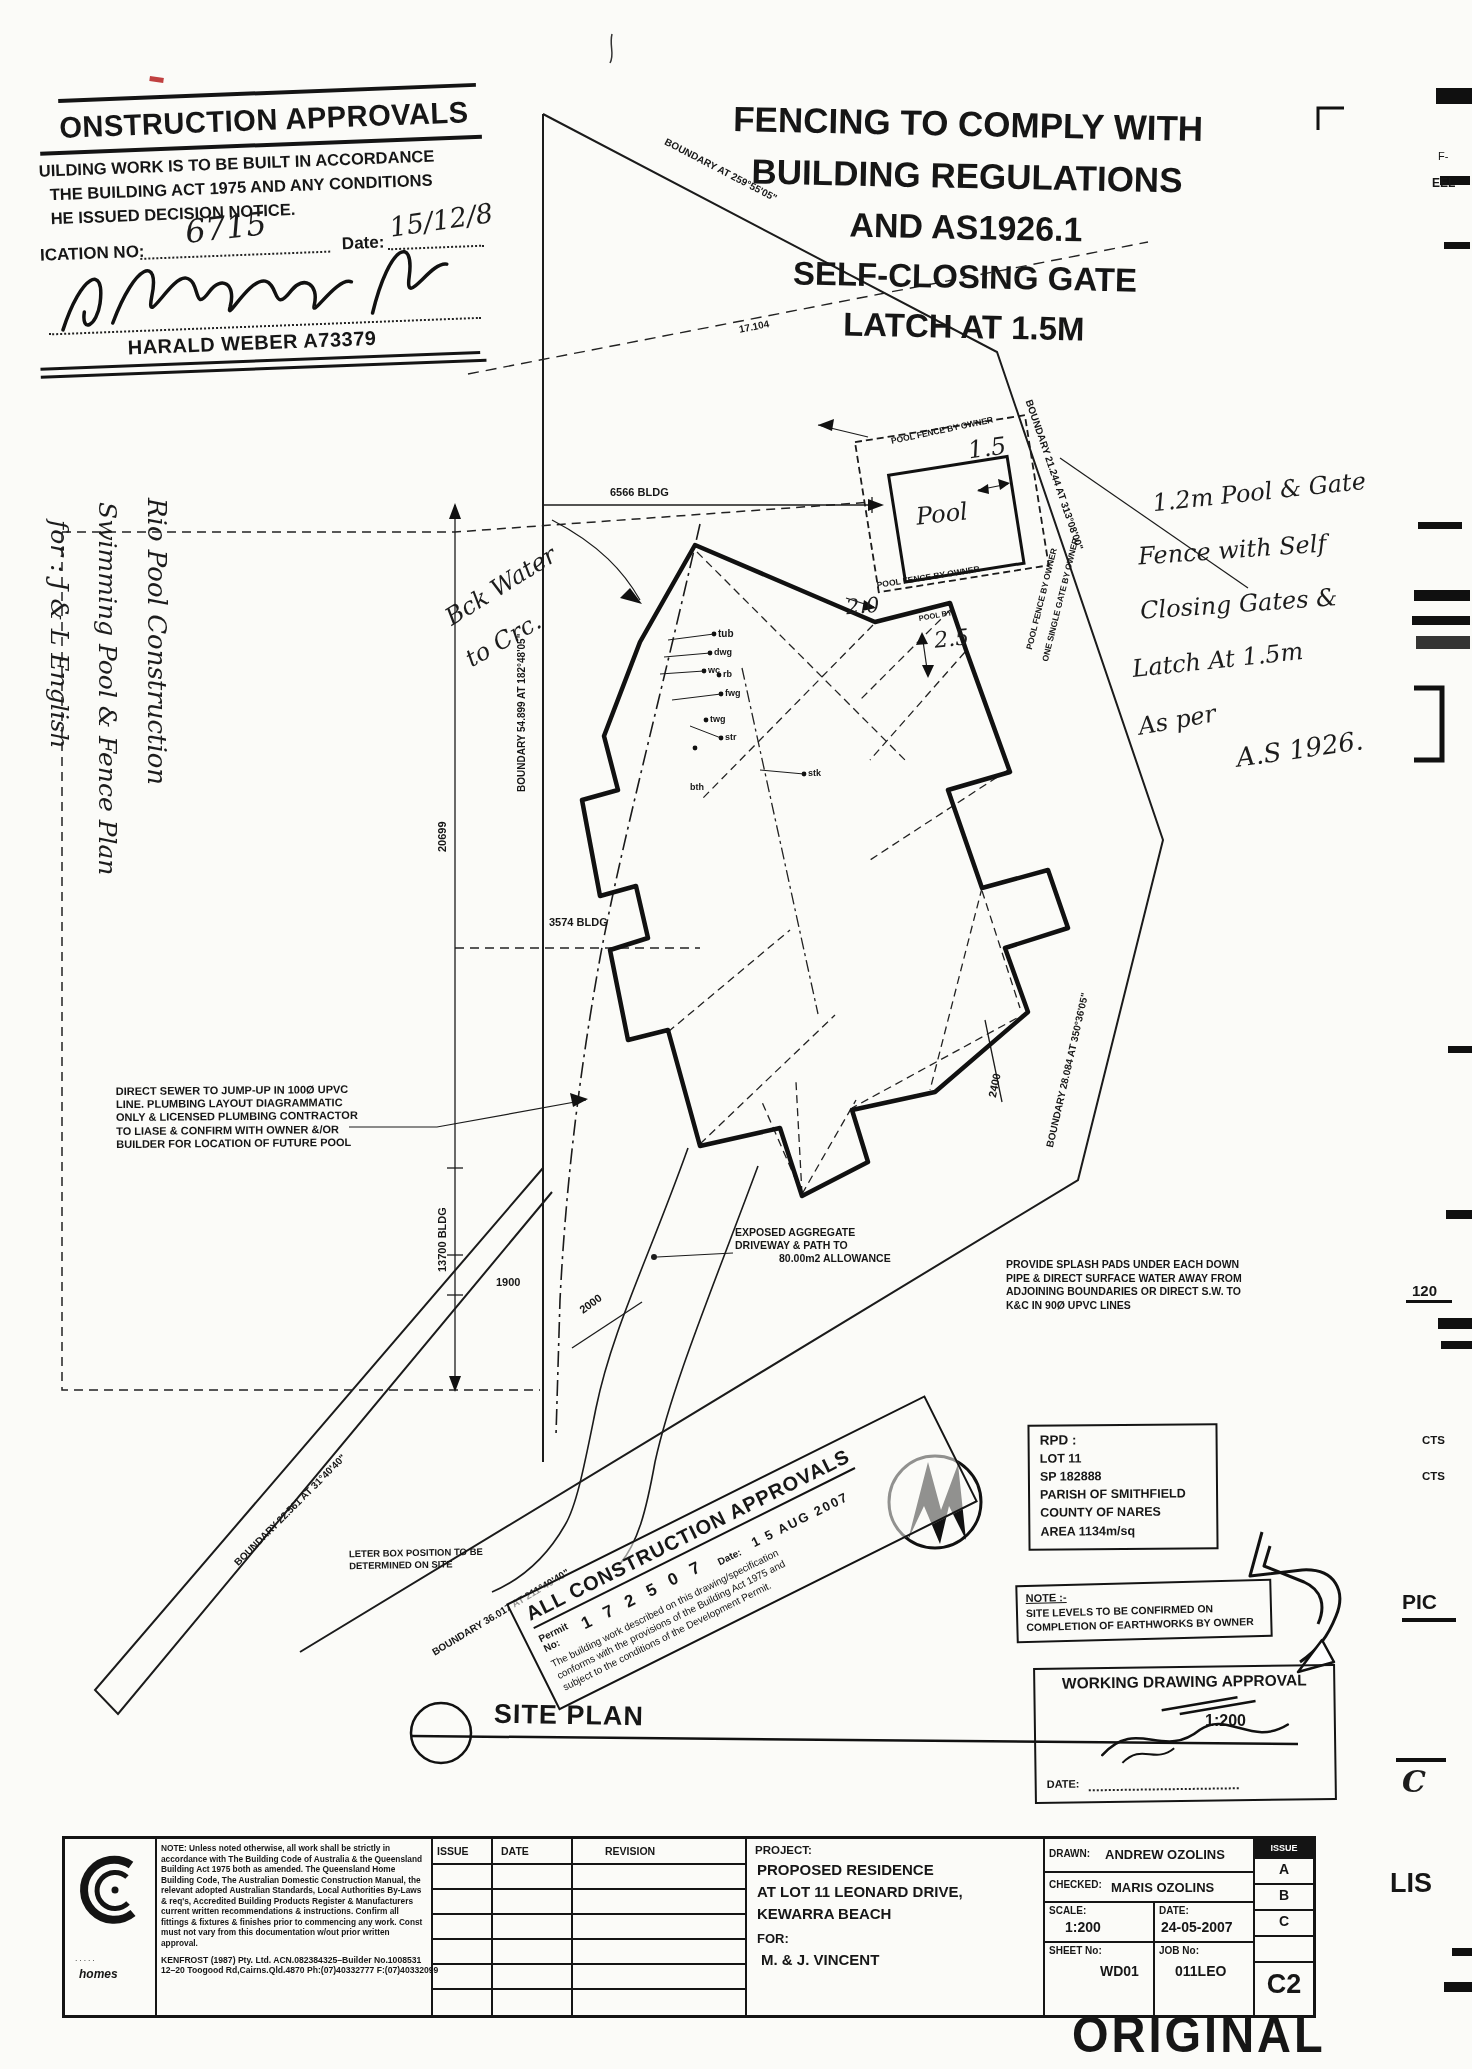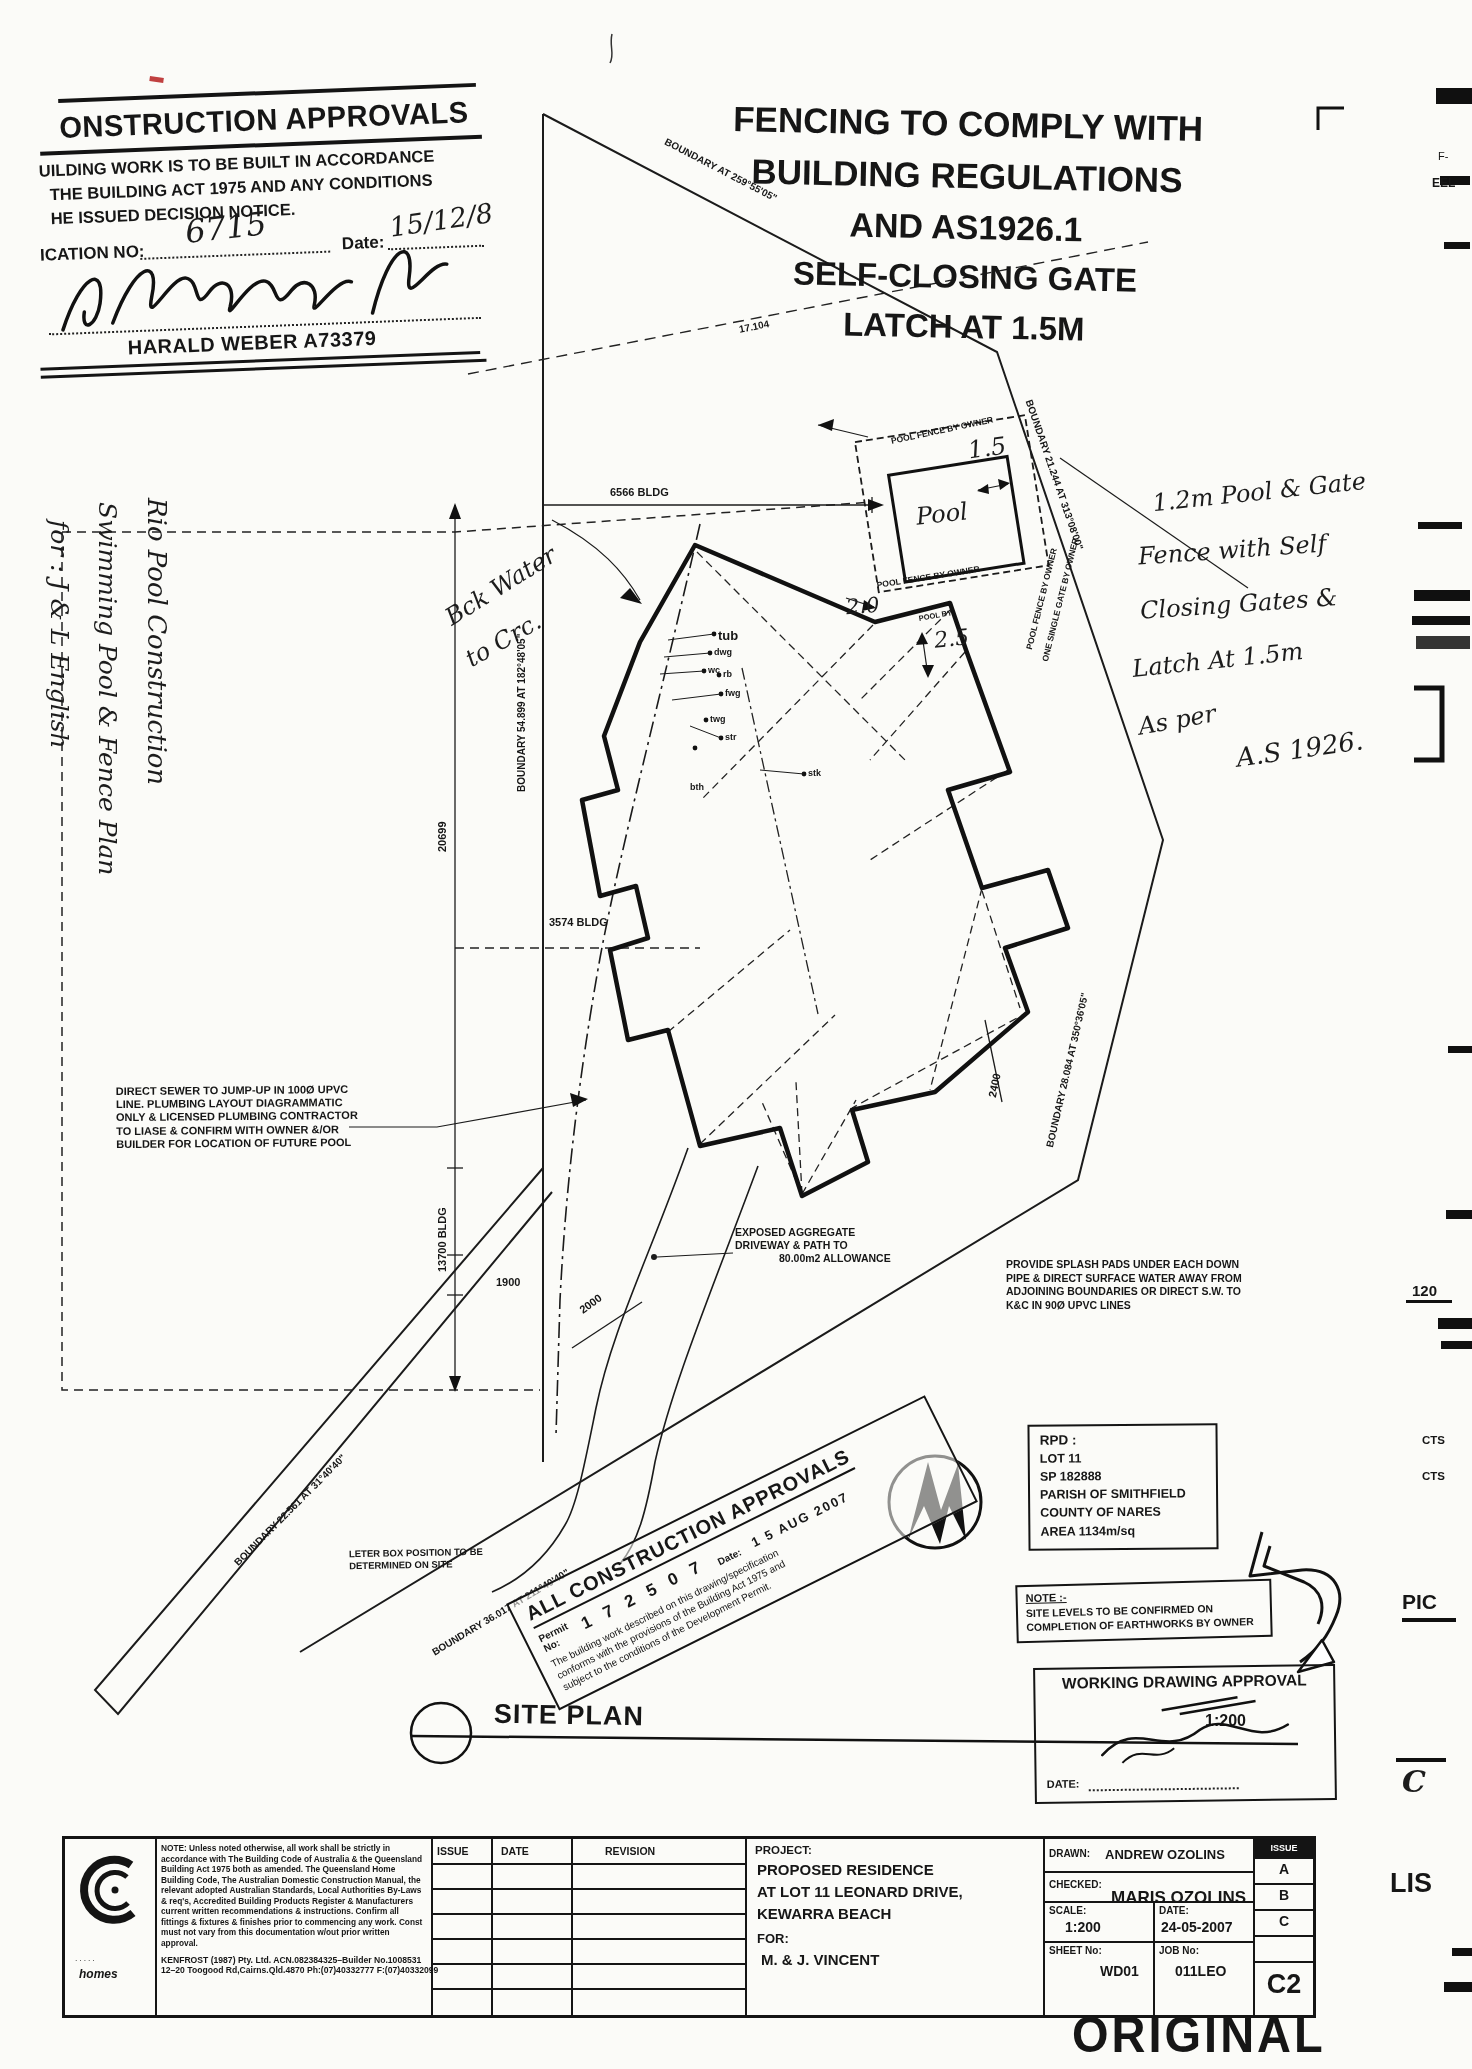--- a/index.html
+++ b/index.html
@@ -223,21 +223,21 @@
   <div class="abs t b" style="left:738px;top:324px;font-size:10px;transform:rotate(-11deg);transform-origin:0 0;">17.104</div>
 
   <div class="abs t b" style="left:610px;top:486px;font-size:11px;">6566 BLDG</div>
   <div class="abs t b" style="left:549px;top:916px;font-size:11px;">3574 BLDG</div>
   <div class="abs t b" style="left:436px;top:852px;font-size:11px;transform:rotate(-90deg);transform-origin:0 0;">20699</div>
   <div class="abs t b" style="left:436px;top:1272px;font-size:11px;transform:rotate(-90deg);transform-origin:0 0;">13700 BLDG</div>
   <div class="abs t b" style="left:496px;top:1276px;font-size:11px;">1900</div>
   <div class="abs t b" style="left:577px;top:1306px;font-size:11px;transform:rotate(-36deg);transform-origin:0 0;">2000</div>
   <div class="abs t b" style="left:986px;top:1096px;font-size:11px;transform:rotate(-78deg);transform-origin:0 0;">2400</div>
 
-  <div class="abs t b" style="left:718px;top:628px;font-size:13px;">tub</div>
+  <div class="abs t b" style="left:718px;top:628px;font-size:10px;">tub</div>
   <div class="abs t b" style="left:714px;top:647px;font-size:9px;">dwg</div>
   <div class="abs t b" style="left:708px;top:665px;font-size:9px;">wc</div>
   <div class="abs t b" style="left:723px;top:669px;font-size:9px;">rb</div>
   <div class="abs t b" style="left:725px;top:688px;font-size:9px;">fwg</div>
   <div class="abs t b" style="left:710px;top:714px;font-size:9px;">twg</div>
   <div class="abs t b" style="left:725px;top:732px;font-size:9px;">str</div>
   <div class="abs t b" style="left:690px;top:782px;font-size:9px;">bth</div>
   <div class="abs t b" style="left:808px;top:768px;font-size:9px;">stk</div>
 
   <div class="abs t b" style="left:890px;top:436px;font-size:8.5px;transform:rotate(-12deg);transform-origin:0 0;">POOL FENCE BY OWNER</div>
@@ -359,21 +359,21 @@
     <div class="abs t b" style="left:692px;top:92px;font-size:13px;">FOR:</div>
     <div class="abs t b" style="left:696px;top:112px;font-size:15px;">M. &amp; J. VINCENT</div>
 
     <div class="hl" style="left:978px;top:32px;width:210px;"></div>
     <div class="hl" style="left:978px;top:62px;width:210px;"></div>
     <div class="hl" style="left:978px;top:102px;width:210px;"></div>
     <div class="abs" style="left:1088px;top:62px;width:2px;height:114px;background:#151515;"></div>
     <div class="abs t b" style="left:984px;top:9px;font-size:10px;">DRAWN:</div>
     <div class="abs t b" style="left:1040px;top:8px;font-size:13px;">ANDREW OZOLINS</div>
     <div class="abs t b" style="left:984px;top:40px;font-size:10px;">CHECKED:</div>
-    <div class="abs t b" style="left:1046px;top:49px;font-size:17px;">MARIS OZOLINS</div>
+    <div class="abs t b" style="left:1046px;top:41px;font-size:13px;">MARIS OZOLINS</div>
     <div class="abs t b" style="left:984px;top:66px;font-size:10px;">SCALE:</div>
     <div class="abs t b" style="left:1000px;top:80px;font-size:14px;">1:200</div>
     <div class="abs t b" style="left:1094px;top:66px;font-size:10px;">DATE:</div>
     <div class="abs t b" style="left:1096px;top:80px;font-size:14px;">24-05-2007</div>
     <div class="abs t b" style="left:984px;top:106px;font-size:10px;">SHEET No:</div>
     <div class="abs t b" style="left:1019px;top:124px;font-size:14px;margin-left:16px;">WD01</div>
     <div class="abs t b" style="left:1094px;top:106px;font-size:10px;">JOB No:</div>
     <div class="abs t b" style="left:1110px;top:124px;font-size:14px;">011LEO</div>
 
     <div class="hl" style="left:1188px;top:18px;width:60px;"></div>

